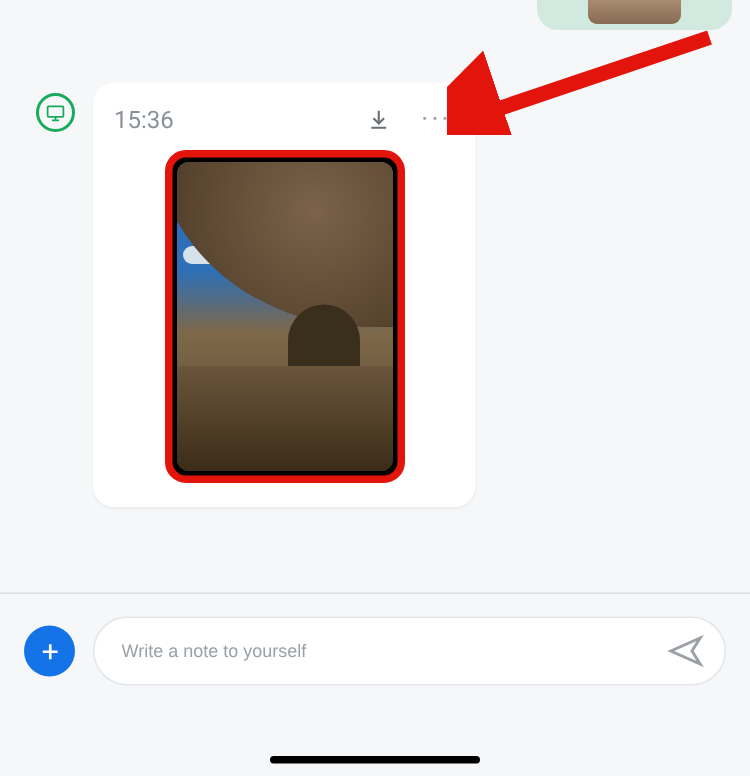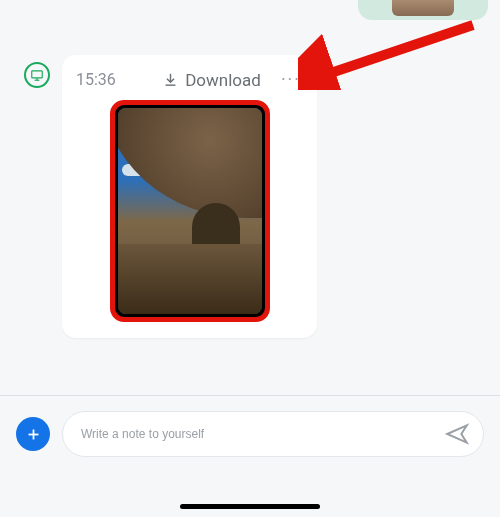--- a/index.html
+++ b/index.html
@@ -225,21 +225,20 @@
   <div class="message-card">
     <div class="card-header">
       <span class="timestamp">15:36</span>
       <span class="header-spacer"></span>
       <div class="download-btn">
         <svg viewBox="0 0 24 24" fill="none" stroke="#6b7075" stroke-width="2">
           <line x1="12" y1="4" x2="12" y2="15"></line>
           <polyline points="7 11 12 16 17 11"></polyline>
           <line x1="5" y1="20" x2="19" y2="20"></line>
         </svg>
-        <span>Download</span>
       </div>
       <div class="more-btn">···</div>
     </div>
     <div class="image-frame">
       <div class="image-inner">
         <div class="cloud c1"></div>
         <div class="cloud c2"></div>
         <div class="rock-upper"></div>
         <div class="arch-hole"></div>
         <div class="rock-lower"></div>

